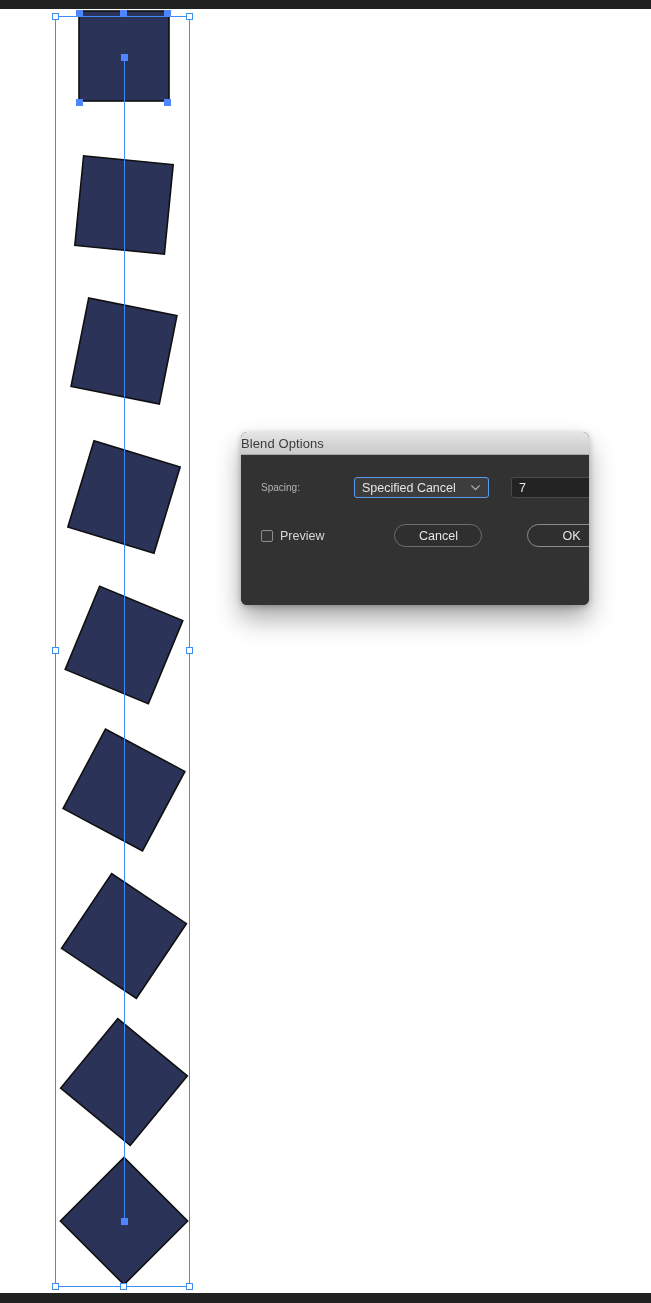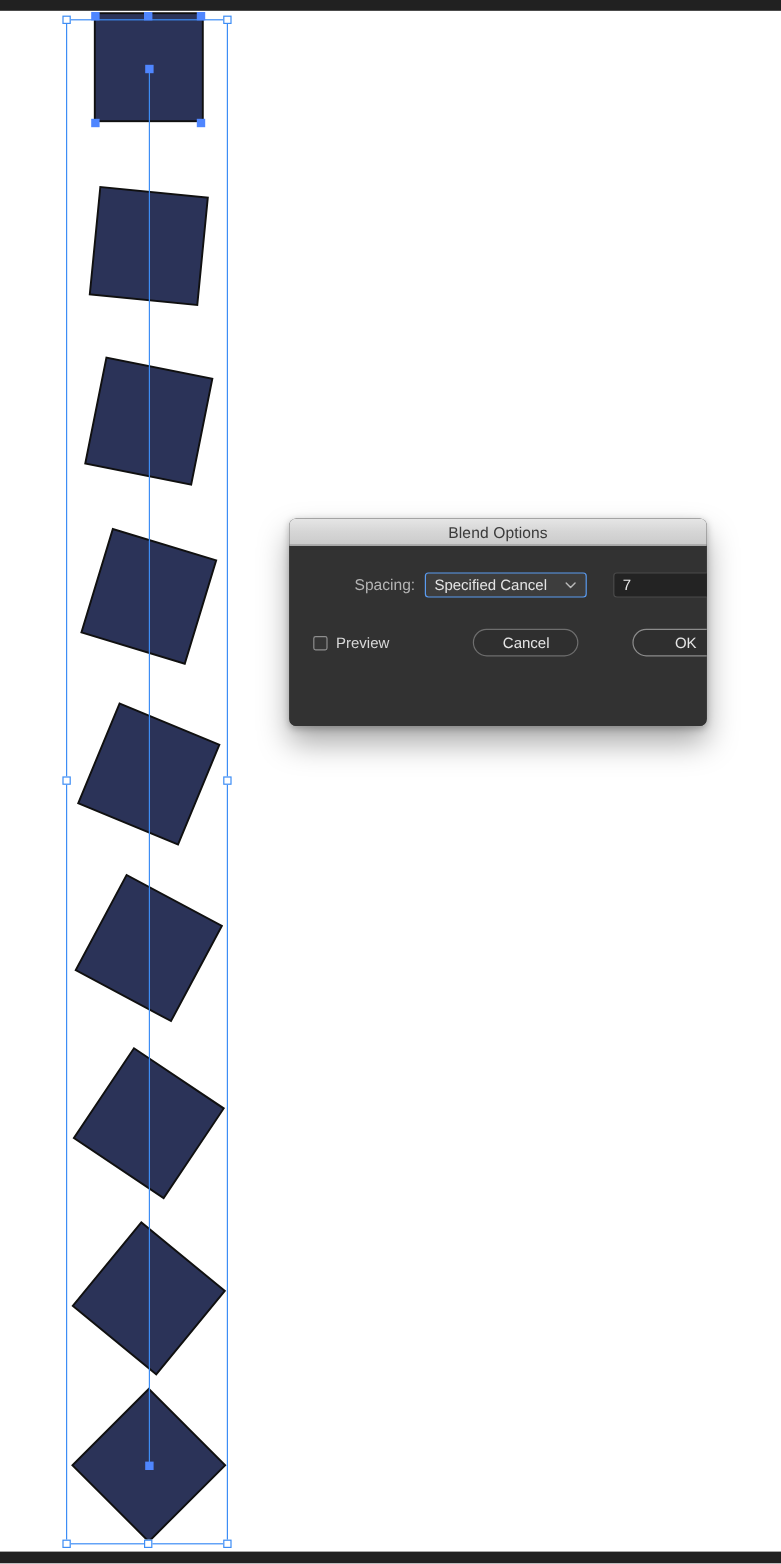--- a/index.html
+++ b/index.html
@@ -79,21 +79,20 @@
     box-shadow: 0 14px 26px rgba(0,0,0,0.34), 0 2px 6px rgba(0,0,0,0.25);
     overflow: hidden;
     background: #323232;
   }
   .dlg-titlebar {
     height: 22px;
     background: linear-gradient(to bottom, #e6e6e6 0%, #d6d6d6 50%, #cbcbcb 100%);
     border-bottom: 1px solid #a8a8a8;
     display: flex;
     align-items: center;
-    justify-content: center;
     position: relative;
   }
   .dlg-title {
     font-size: 13px;
     color: #3b3b3b;
     font-weight: normal;
     letter-spacing: 0.1px;
   }
   .dlg-body {
     background: #323232;
@@ -105,23 +104,23 @@
 
   .row {
     display: flex;
     align-items: center;
   }
   .row-spacing { margin-top: 4px; }
   .row-orientation { margin-top: 18px; }
   .row-actions { margin-top: 26px; gap: 35px; }
 
   .field-label {
-    font-size: 13px;
+    font-size: 10px;
     color: #b4b4b4;
-    text-align: right;
+    text-align: left;
     width: 85px;
     margin-right: 8px;
     flex: none;
   }
 
   
   .select-wrap {
     position: relative;
     width: 135px;
     height: 21px;

